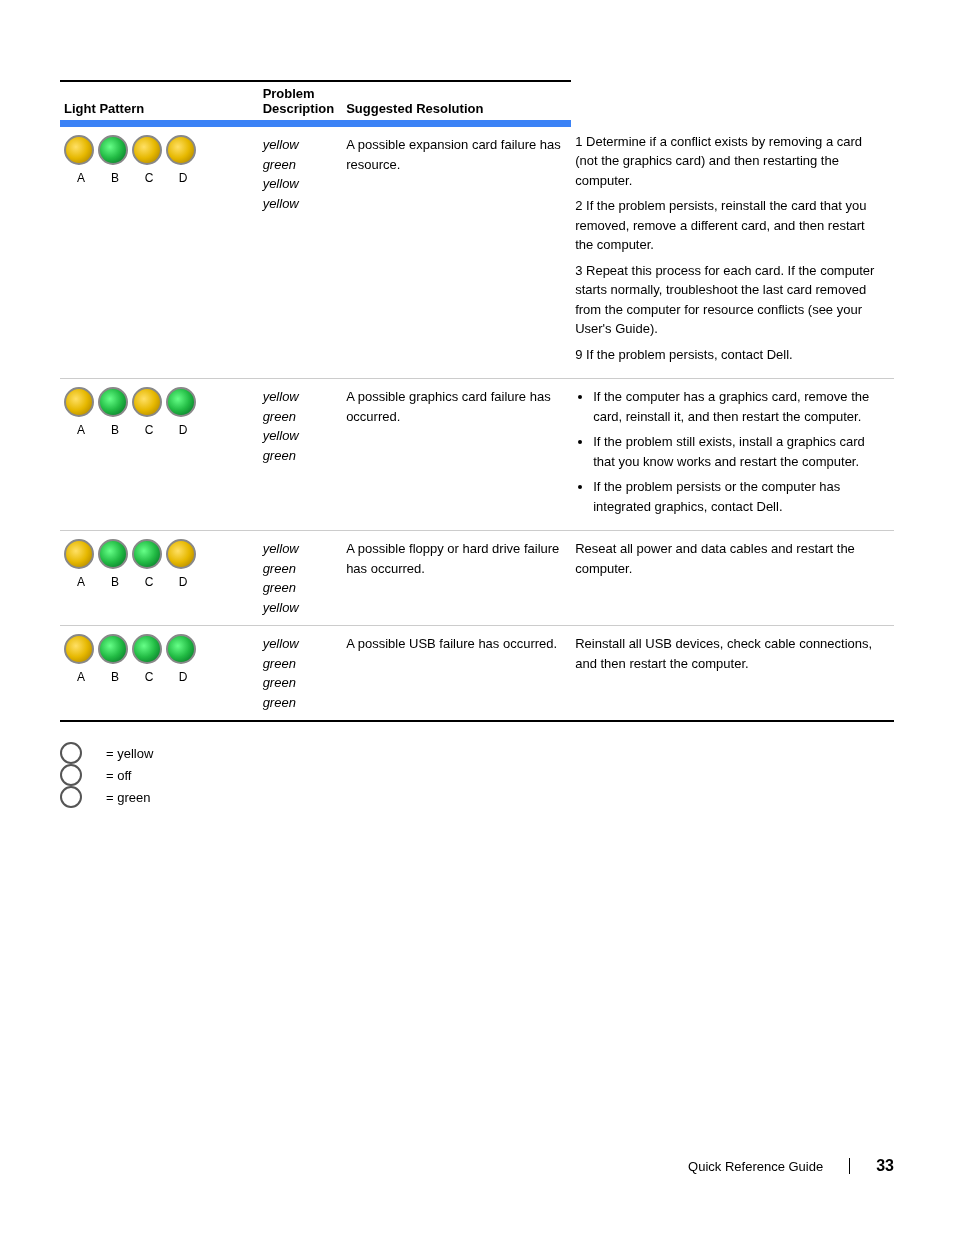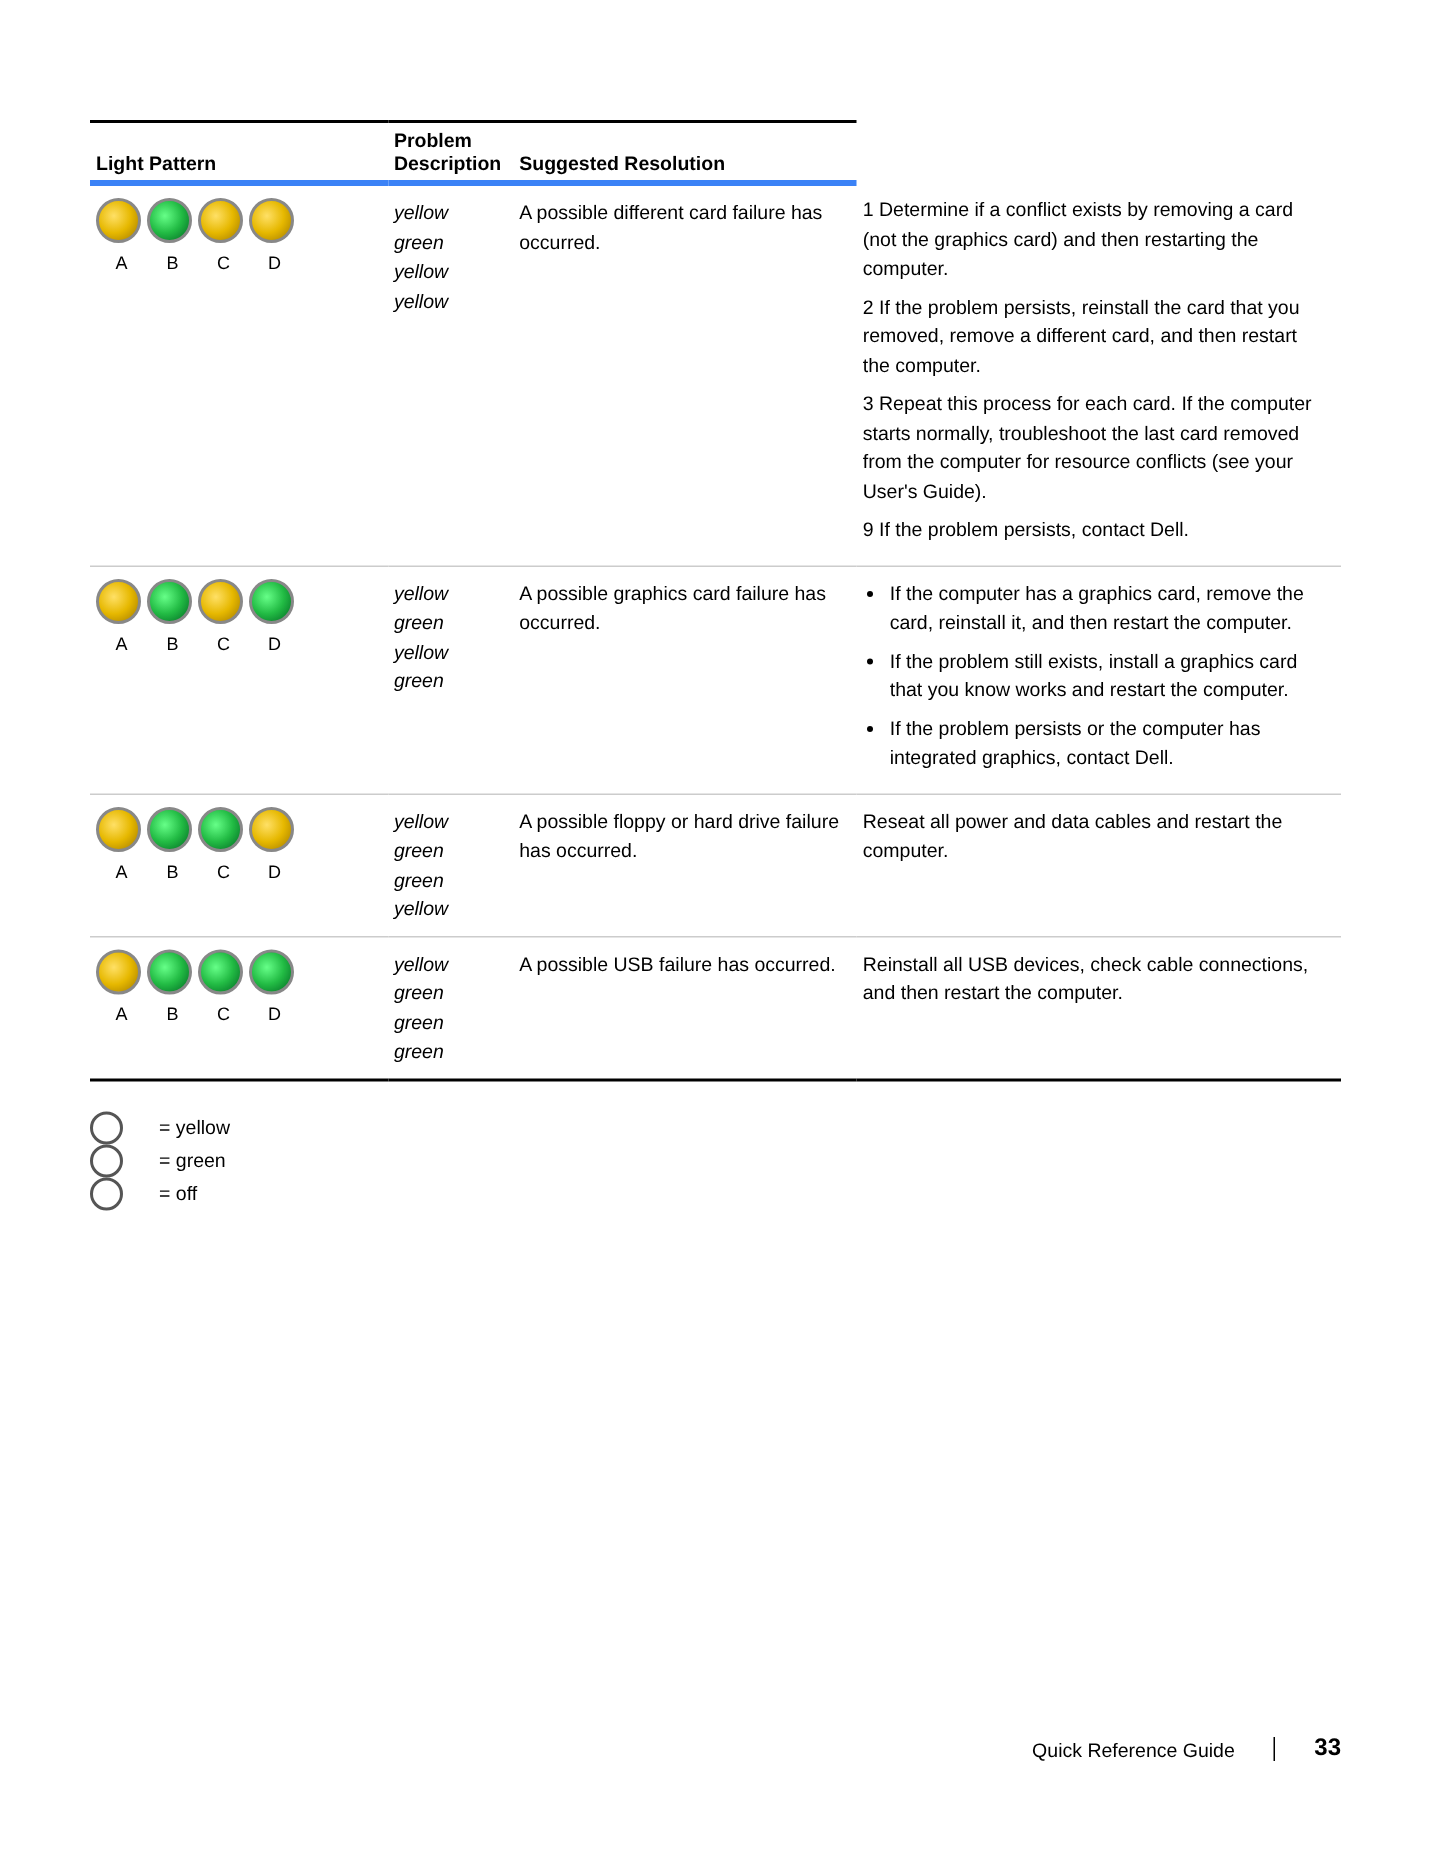--- a/index.html
+++ b/index.html
@@ -17,21 +17,21 @@
       width: 100%;
       border-collapse: collapse;
       margin-bottom: 20px;
     }
 
     .main-table th {
       font-weight: bold;
       font-size: 13px;
       padding: 4px 8px 4px 4px;
       border-top: 2px solid #000;
-      border-bottom: 4px solid #3b82f6;
+      border-bottom: 7px solid #3b82f6;
       text-align: left;
       vertical-align: bottom;
     }
 
     .main-table td {
       padding: 8px 8px 8px 4px;
       vertical-align: top;
       border-bottom: 1px solid #ccc;
       font-size: 13px;
       line-height: 1.5;
@@ -193,21 +193,21 @@
             <div class="light yellow"></div>
           </div>
           <div class="letters-row">
             <span>A</span>
             <span>B</span>
             <span>C</span>
             <span>D</span>
           </div>
         </td>
         <td class="colors-col col-colors-text">yellow<br>green<br>yellow<br>yellow</td>
-        <td class="problem-cell">A possible different card failure has occurred.</td>
+        <td class="problem-cell">A possible expansion card failure has resource.</td>
         <td class="resolution-cell">
           <ol class="resolution-list">
             <li>1 Determine if a conflict exists by removing a card (not the graphics card) and then restarting the computer.</li>
             <li>2 If the problem persists, reinstall the card that you removed, remove a different card, and then restart the computer.</li>
             <li>3 Repeat this process for each card. If the computer starts normally, troubleshoot the last card removed from the computer for resource conflicts (see your User's Guide).</li>
             <li>9 If the problem persists, contact Dell.</li>
           </ol>
         </td>
       </tr>
       <tr>
@@ -275,26 +275,26 @@
       </tr>
     </tbody>
 </table>
 
 <div class="legend-section">
   <div class="color-label-row">
     <div class="color-label-light yellow"></div>
     <span>= yellow</span>
   </div>
   <div class="color-label-row">
+    <div class="color-label-light off"></div>
+    <span>= off</span>
+  </div>
+  <div class="color-label-row">
     <div class="color-label-light green"></div>
     <span>= green</span>
-  </div>
-  <div class="color-label-row">
-    <div class="color-label-light off"></div>
-    <span>= off</span>
   </div>
 </div>
 
 <div class="page-footer">
   <span>Quick Reference Guide</span>
   <span class="footer-divider"></span>
   <span class="page-number">33</span>
 </div>
 
 </body></html>

